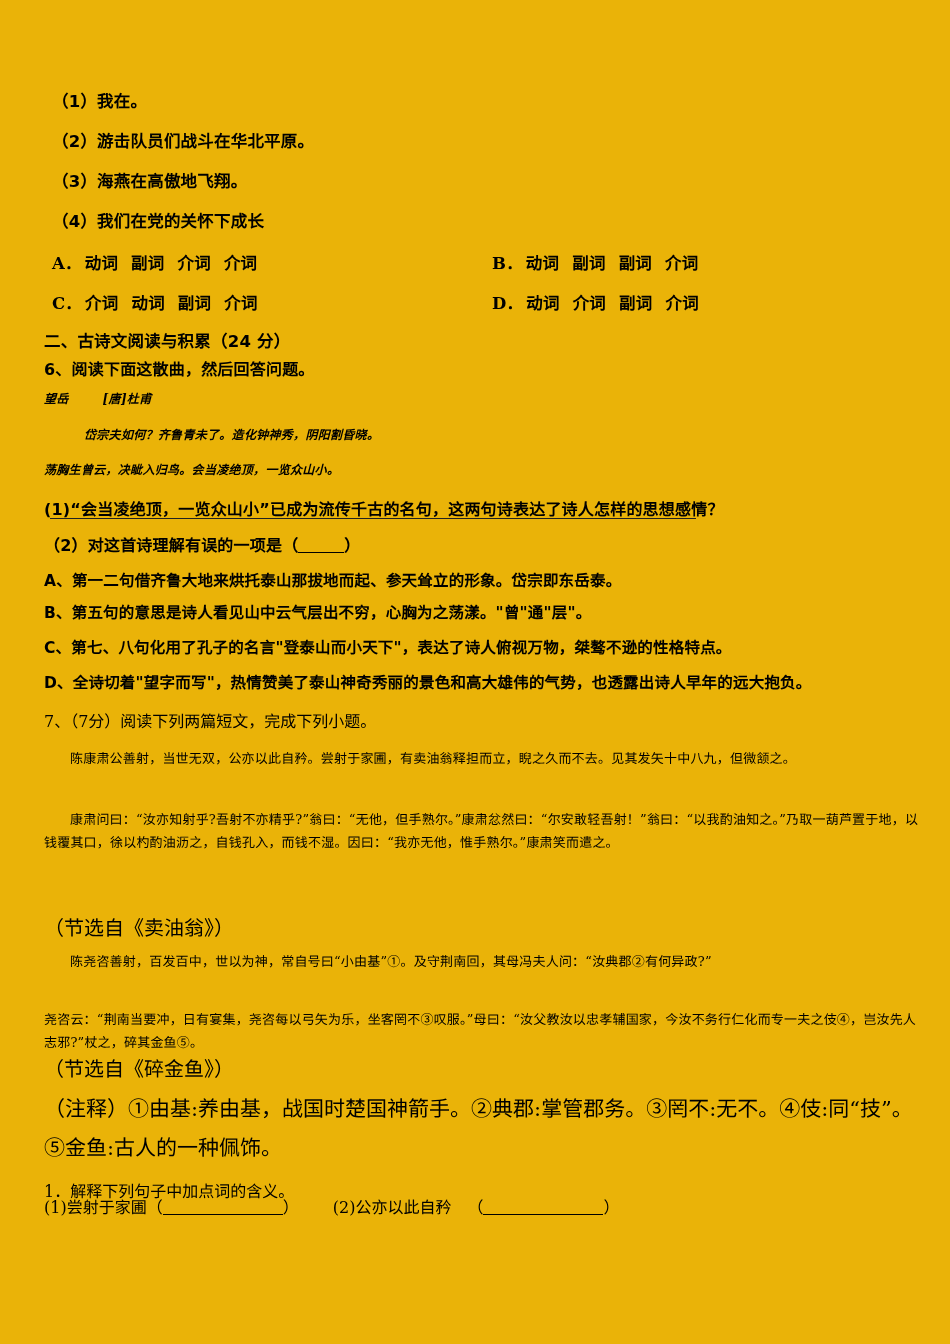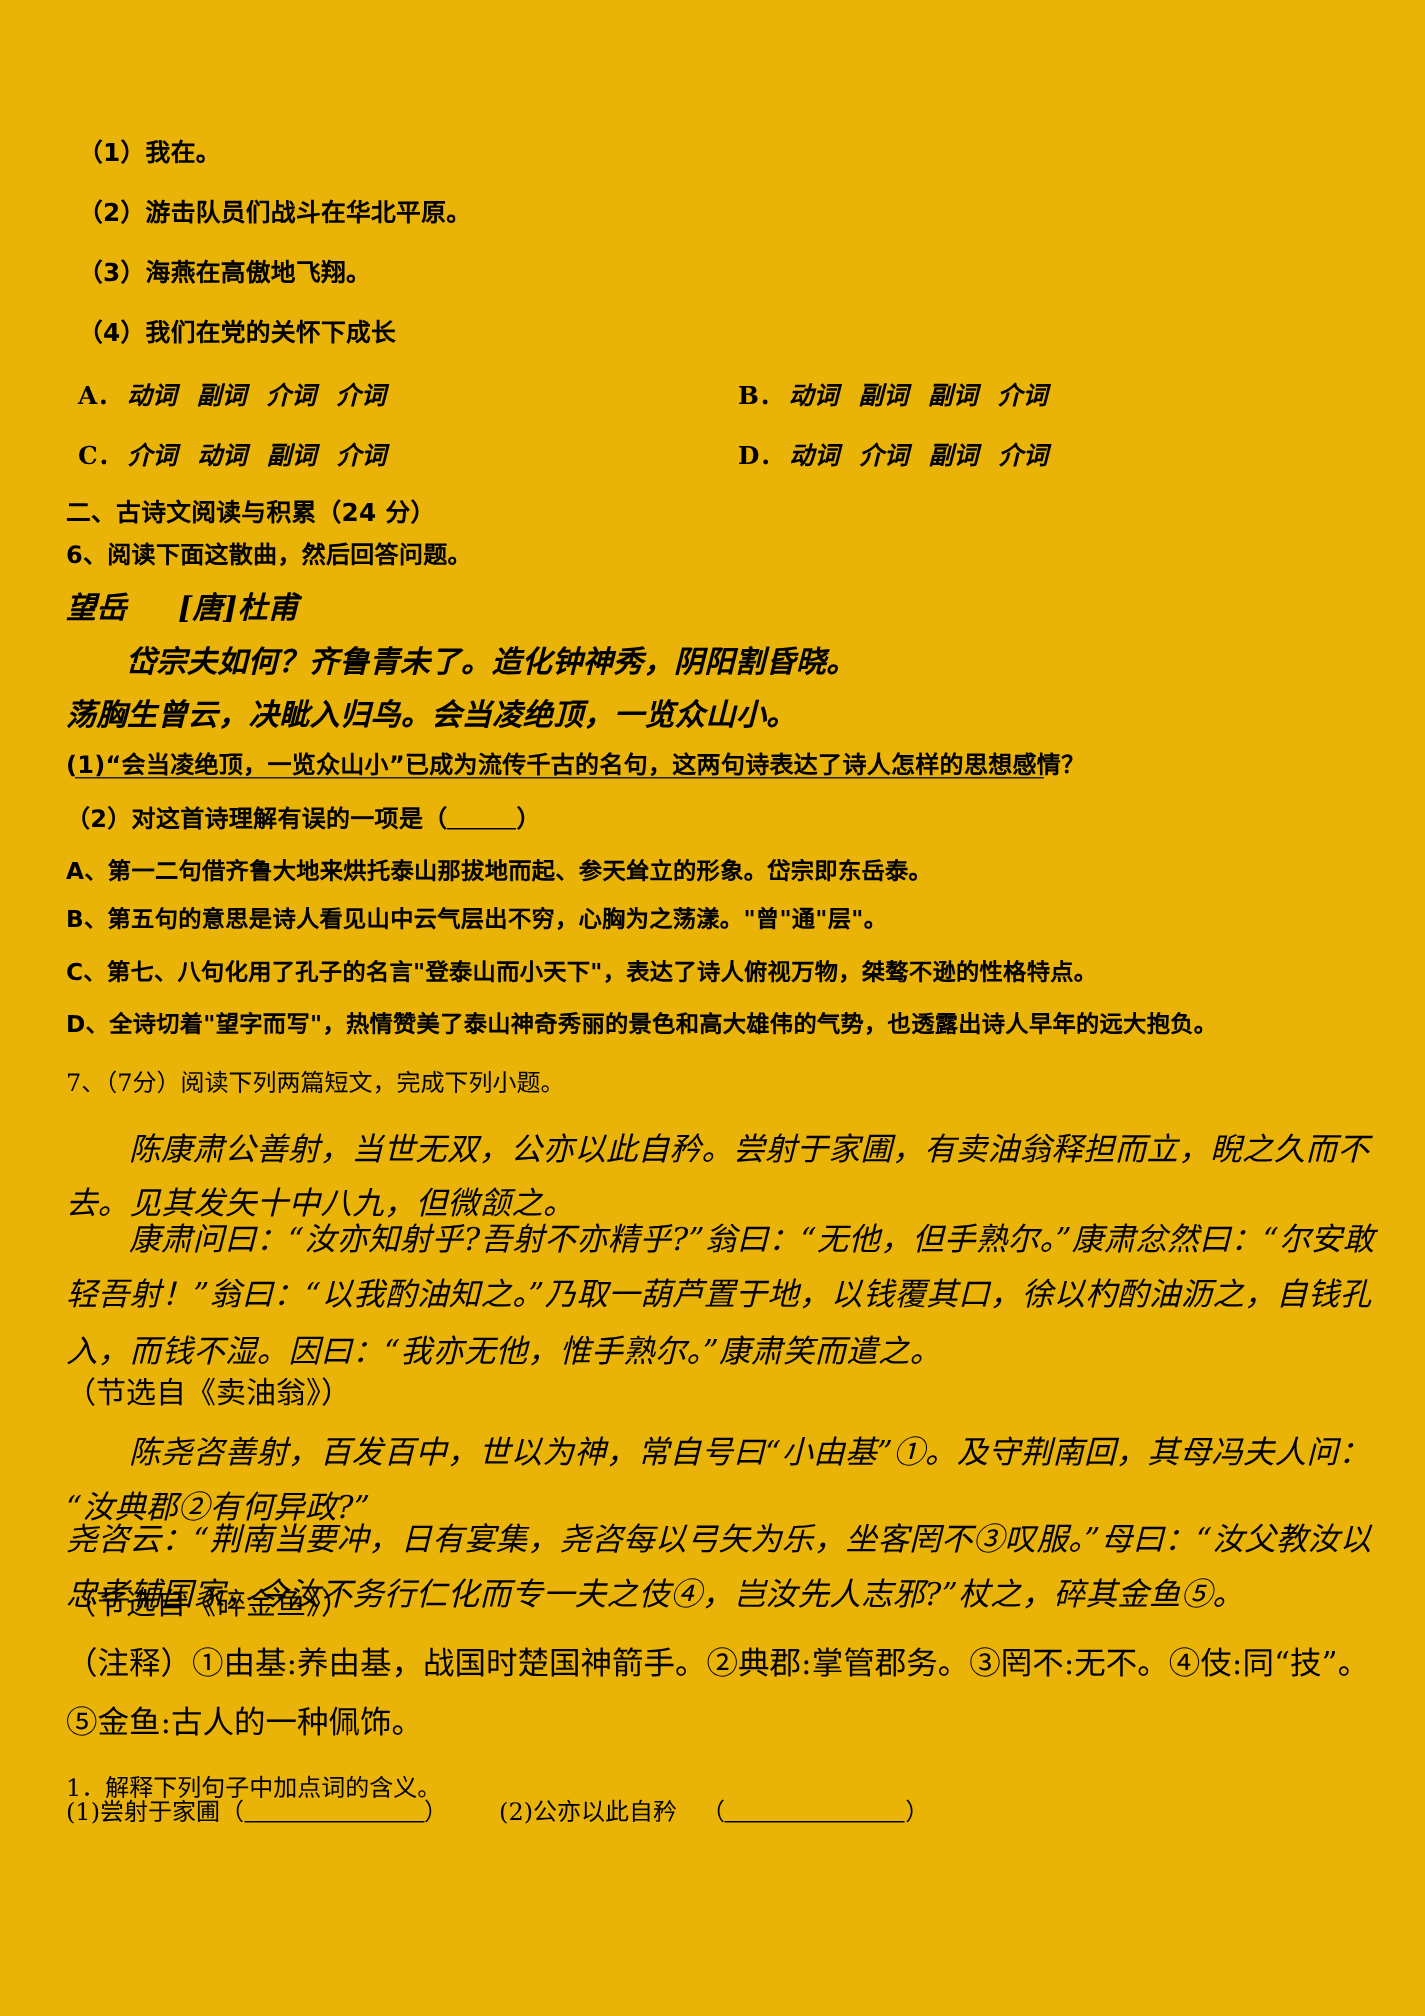--- a/index.html
+++ b/index.html
@@ -51,29 +51,28 @@
     font-family: "DejaVu Serif", "Liberation Serif", serif;
     font-weight: 400;
     font-size: 16px;
     line-height: 1.3;
   }
   
   .kai {
     font-family: "DejaVu Serif", "Liberation Serif", serif;
     font-weight: 700;
     font-style: italic;
-    font-size: 20px;
+    font-size: 12px;
     line-height: 1.3;
     letter-spacing: 0.3px;
   }
   .kai-lite {
     font-family: "DejaVu Serif", "Liberation Serif", serif;
     font-weight: 400;
-    font-style: italic;
-    font-size: 21px;
+    font-size: 13px;
     line-height: 1.3;
     letter-spacing: 0.2px;
   }
 
   .opt-row {
     position: absolute;
     left: 52px;
     width: 880px;
     display: flex;
   }
@@ -82,21 +81,20 @@
     box-sizing: border-box;
   }
   .opt-label {
     font-weight: 700;
     font-family: "DejaVu Serif", "Liberation Serif", serif;
     font-style: normal;
     margin-right: 3px;
   }
   .opt-words span {
     margin-right: 13px;
-    font-style: italic;
   }
   .opt-words span:last-child { margin-right: 0; }
 
   .answer-rule {
     position: absolute;
     left: 50px;
     width: 646px;
     height: 0;
     border-top: 1.6px solid #222222;
   }

